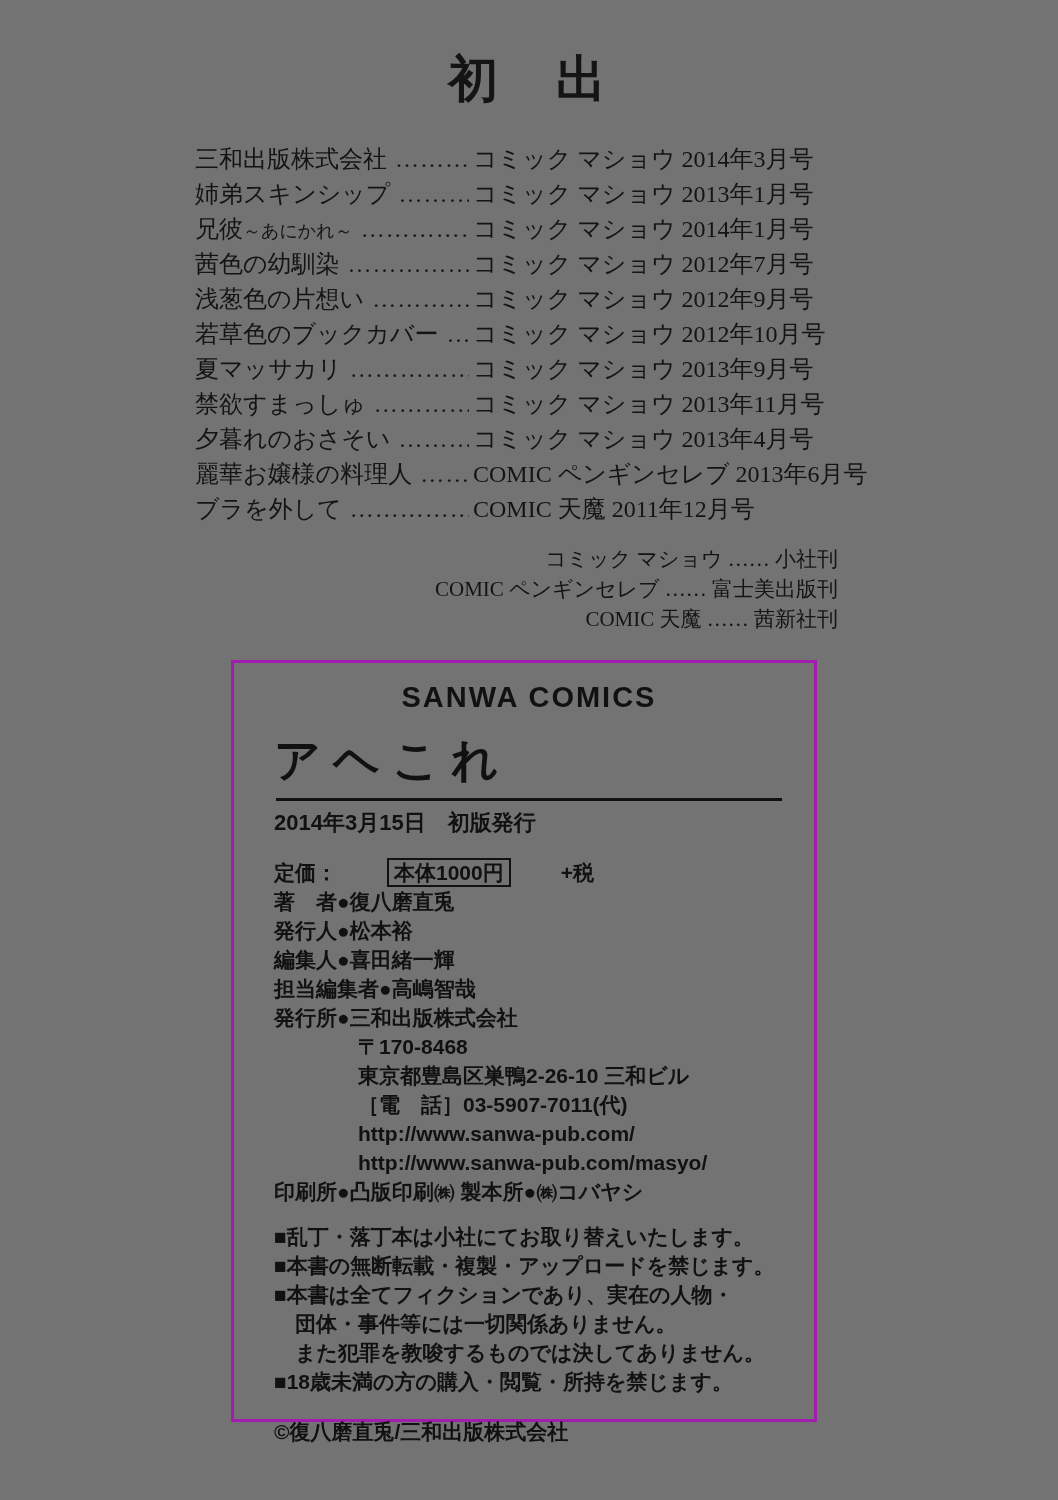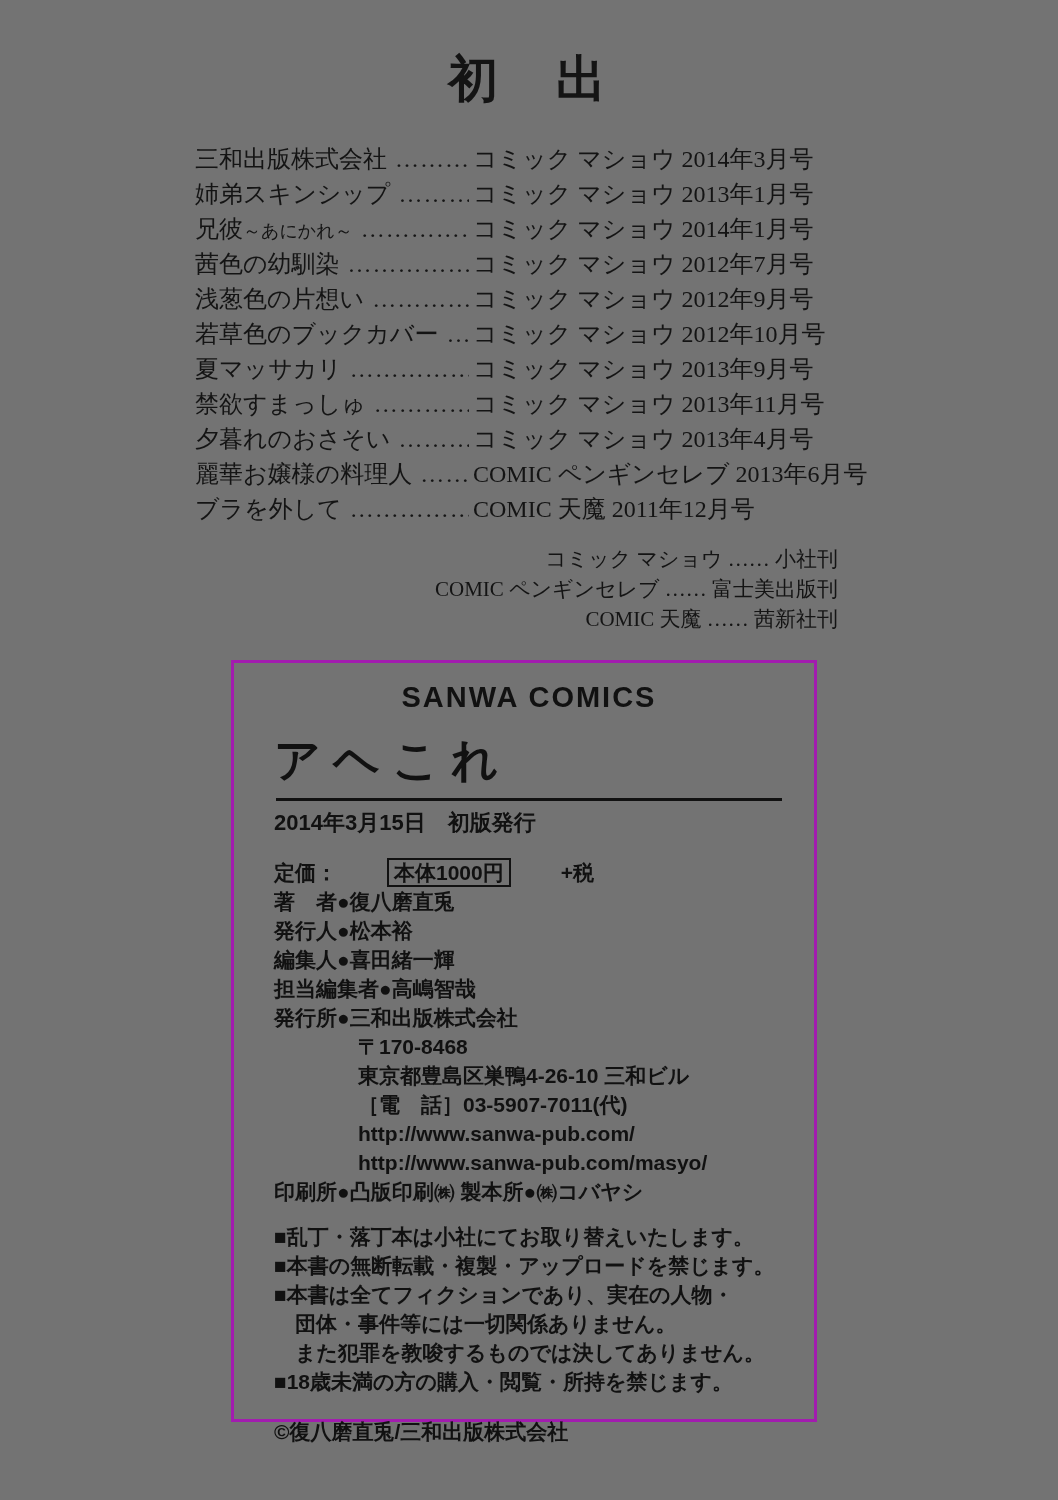--- a/index.html
+++ b/index.html
@@ -256,21 +256,21 @@
           <div class="credit-line">編集人●喜田緒一輝</div>
 
           <div class="credit-line">担当編集者●高嶋智哉</div>
 
           <div class="credit-line">発行所●三和出版株式会社</div>
         </div>
       <div>
 
           <div class="address-line">〒170-8468</div>
 
-          <div class="address-line">東京都豊島区巣鴨4-26-10 三和ビル</div>
+          <div class="address-line">東京都豊島区巣鴨2-26-10 三和ビル</div>
 
           <div class="address-line">［電　話］03-5907-7011(代)</div>
 
           <div class="address-line">http://www.sanwa-pub.com/</div>
 
           <div class="address-line">http://www.sanwa-pub.com/masyo/</div>
         </div>
       <div class="printer-line">印刷所●凸版印刷㈱ 製本所●㈱コバヤシ</div>
     </div>
 

